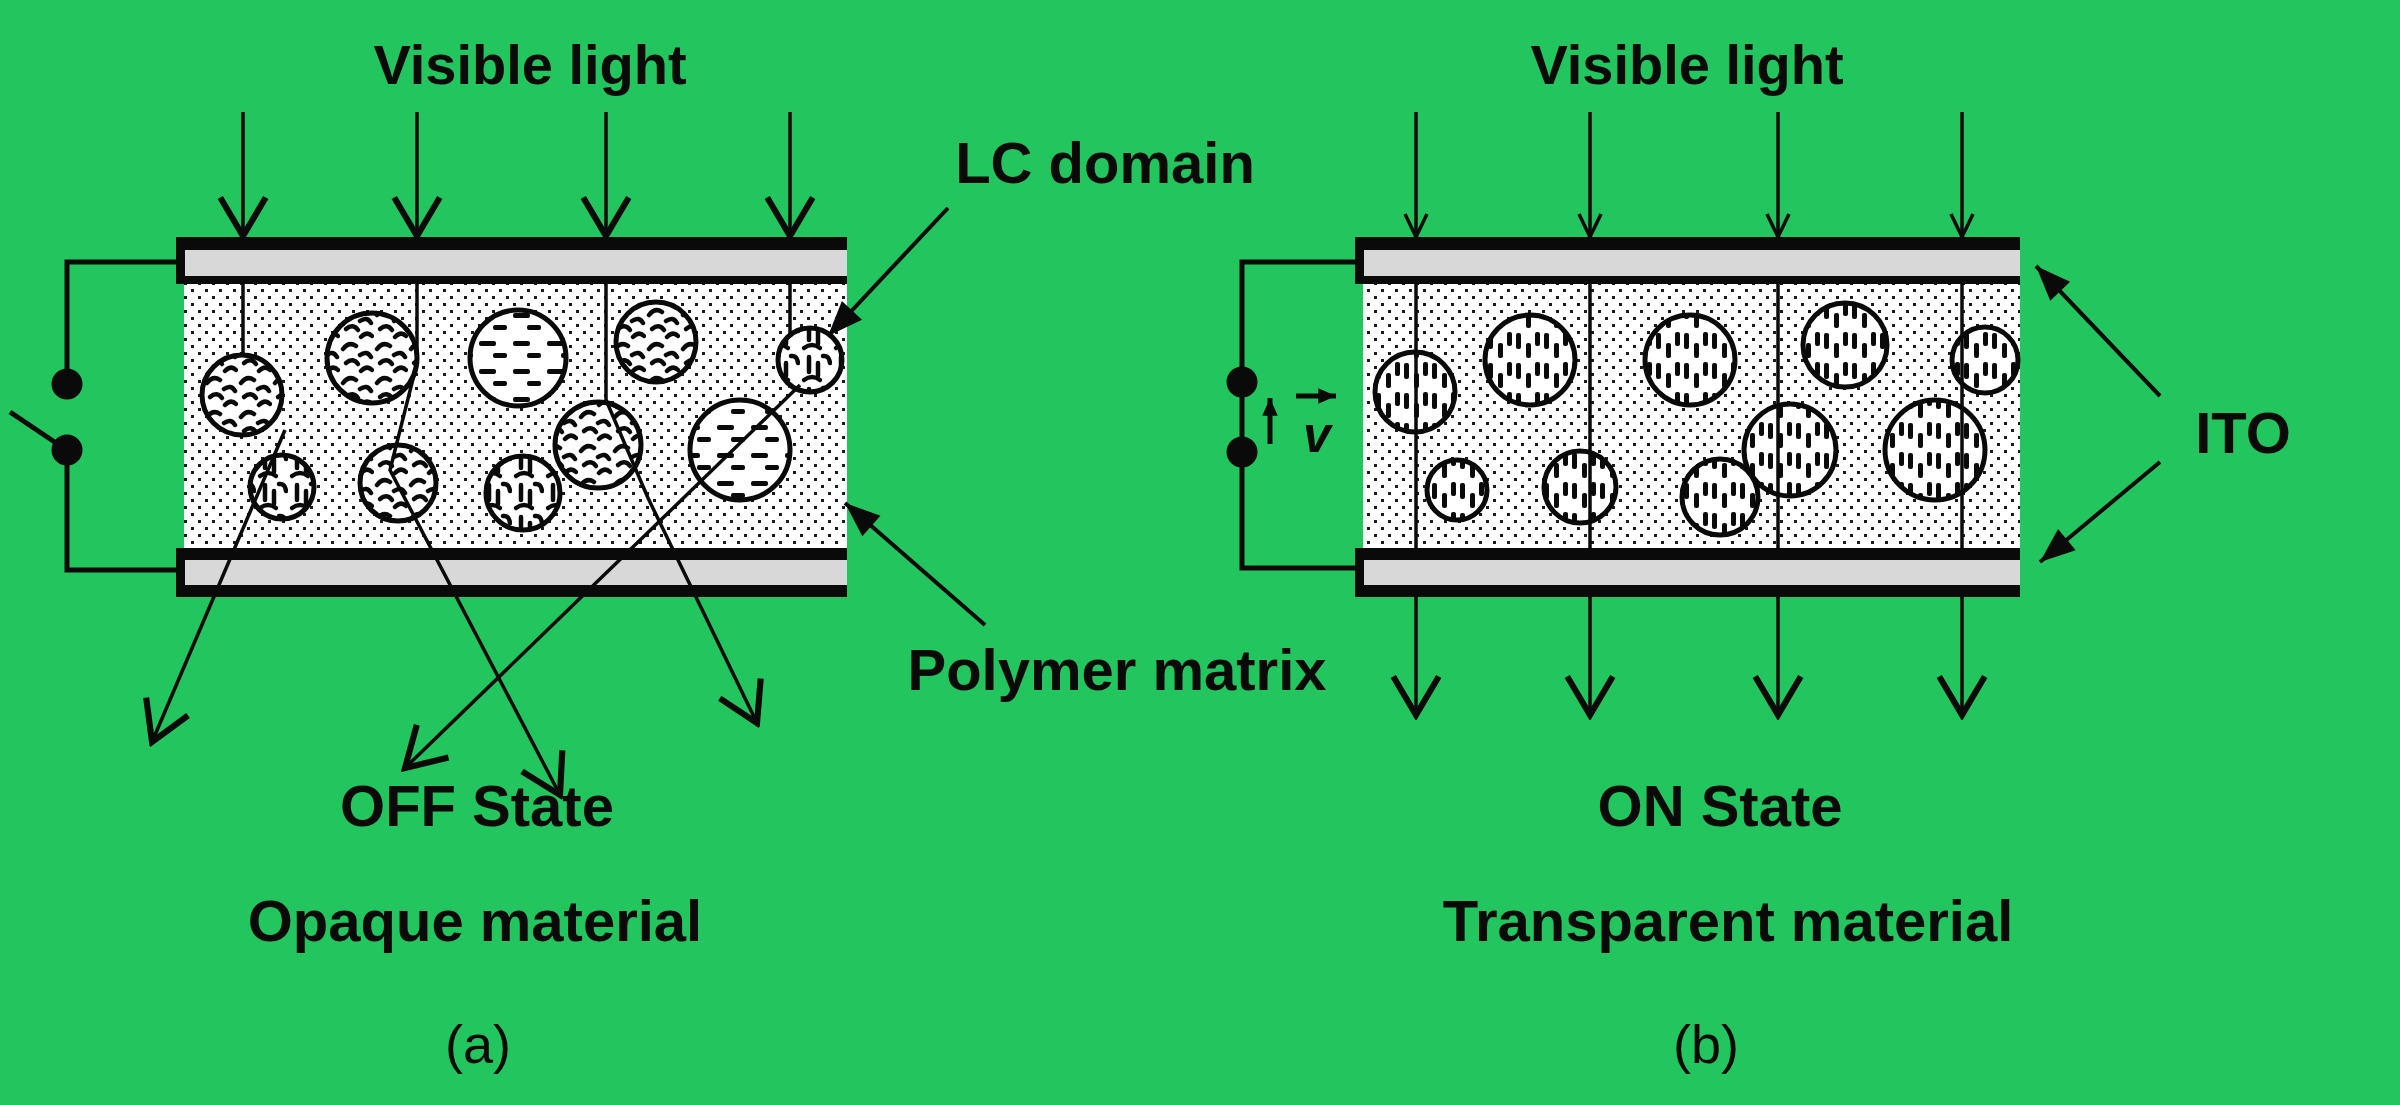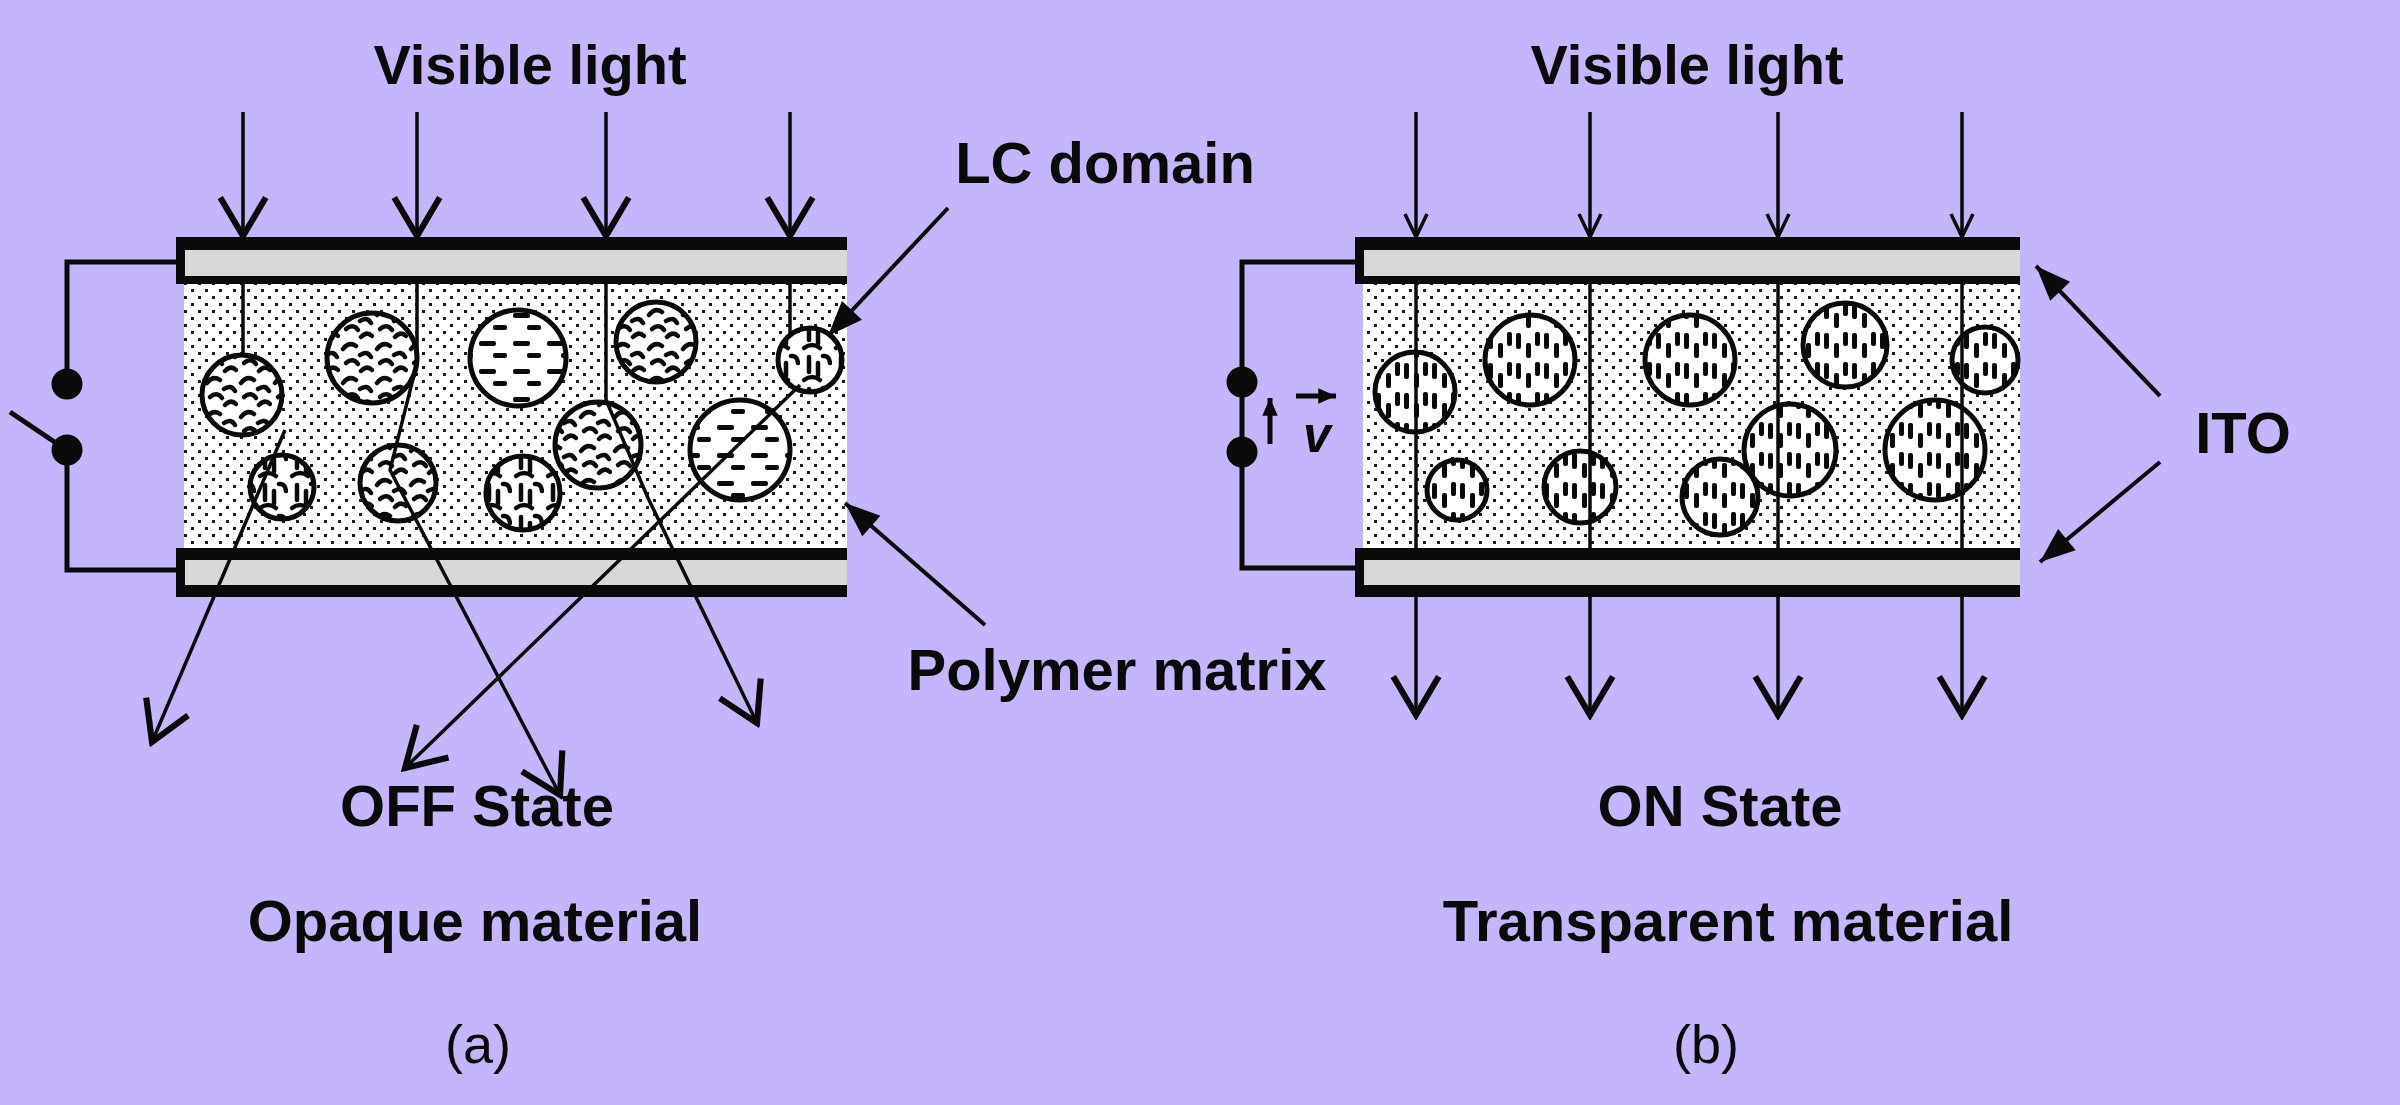--- a/index.html
+++ b/index.html
@@ -1,16 +1,16 @@
 <!DOCTYPE html>
 <html><head>
 <meta charset="utf-8">
 <style>
   html,body{margin:0;padding:0;background:#ffffff;}
-  .stage{width:2400px;height:1105px;position:relative;background:#c4b5fd;overflow:hidden;}
+  .stage{width:2400px;height:1105px;position:relative;background:#22c55e;overflow:hidden;}
   svg{display:block;}
   text{font-family:"Liberation Sans","DejaVu Sans",sans-serif;fill:#0a0a0a;}
   .lbl{font-weight:700;font-size:58px;}
   .title{font-weight:700;font-size:56px;}
   .cap{font-weight:400;font-size:54px;}
   .vsym{font-weight:700;font-style:italic;font-size:50px;}
 </style>
 </head>
 <body>
 

